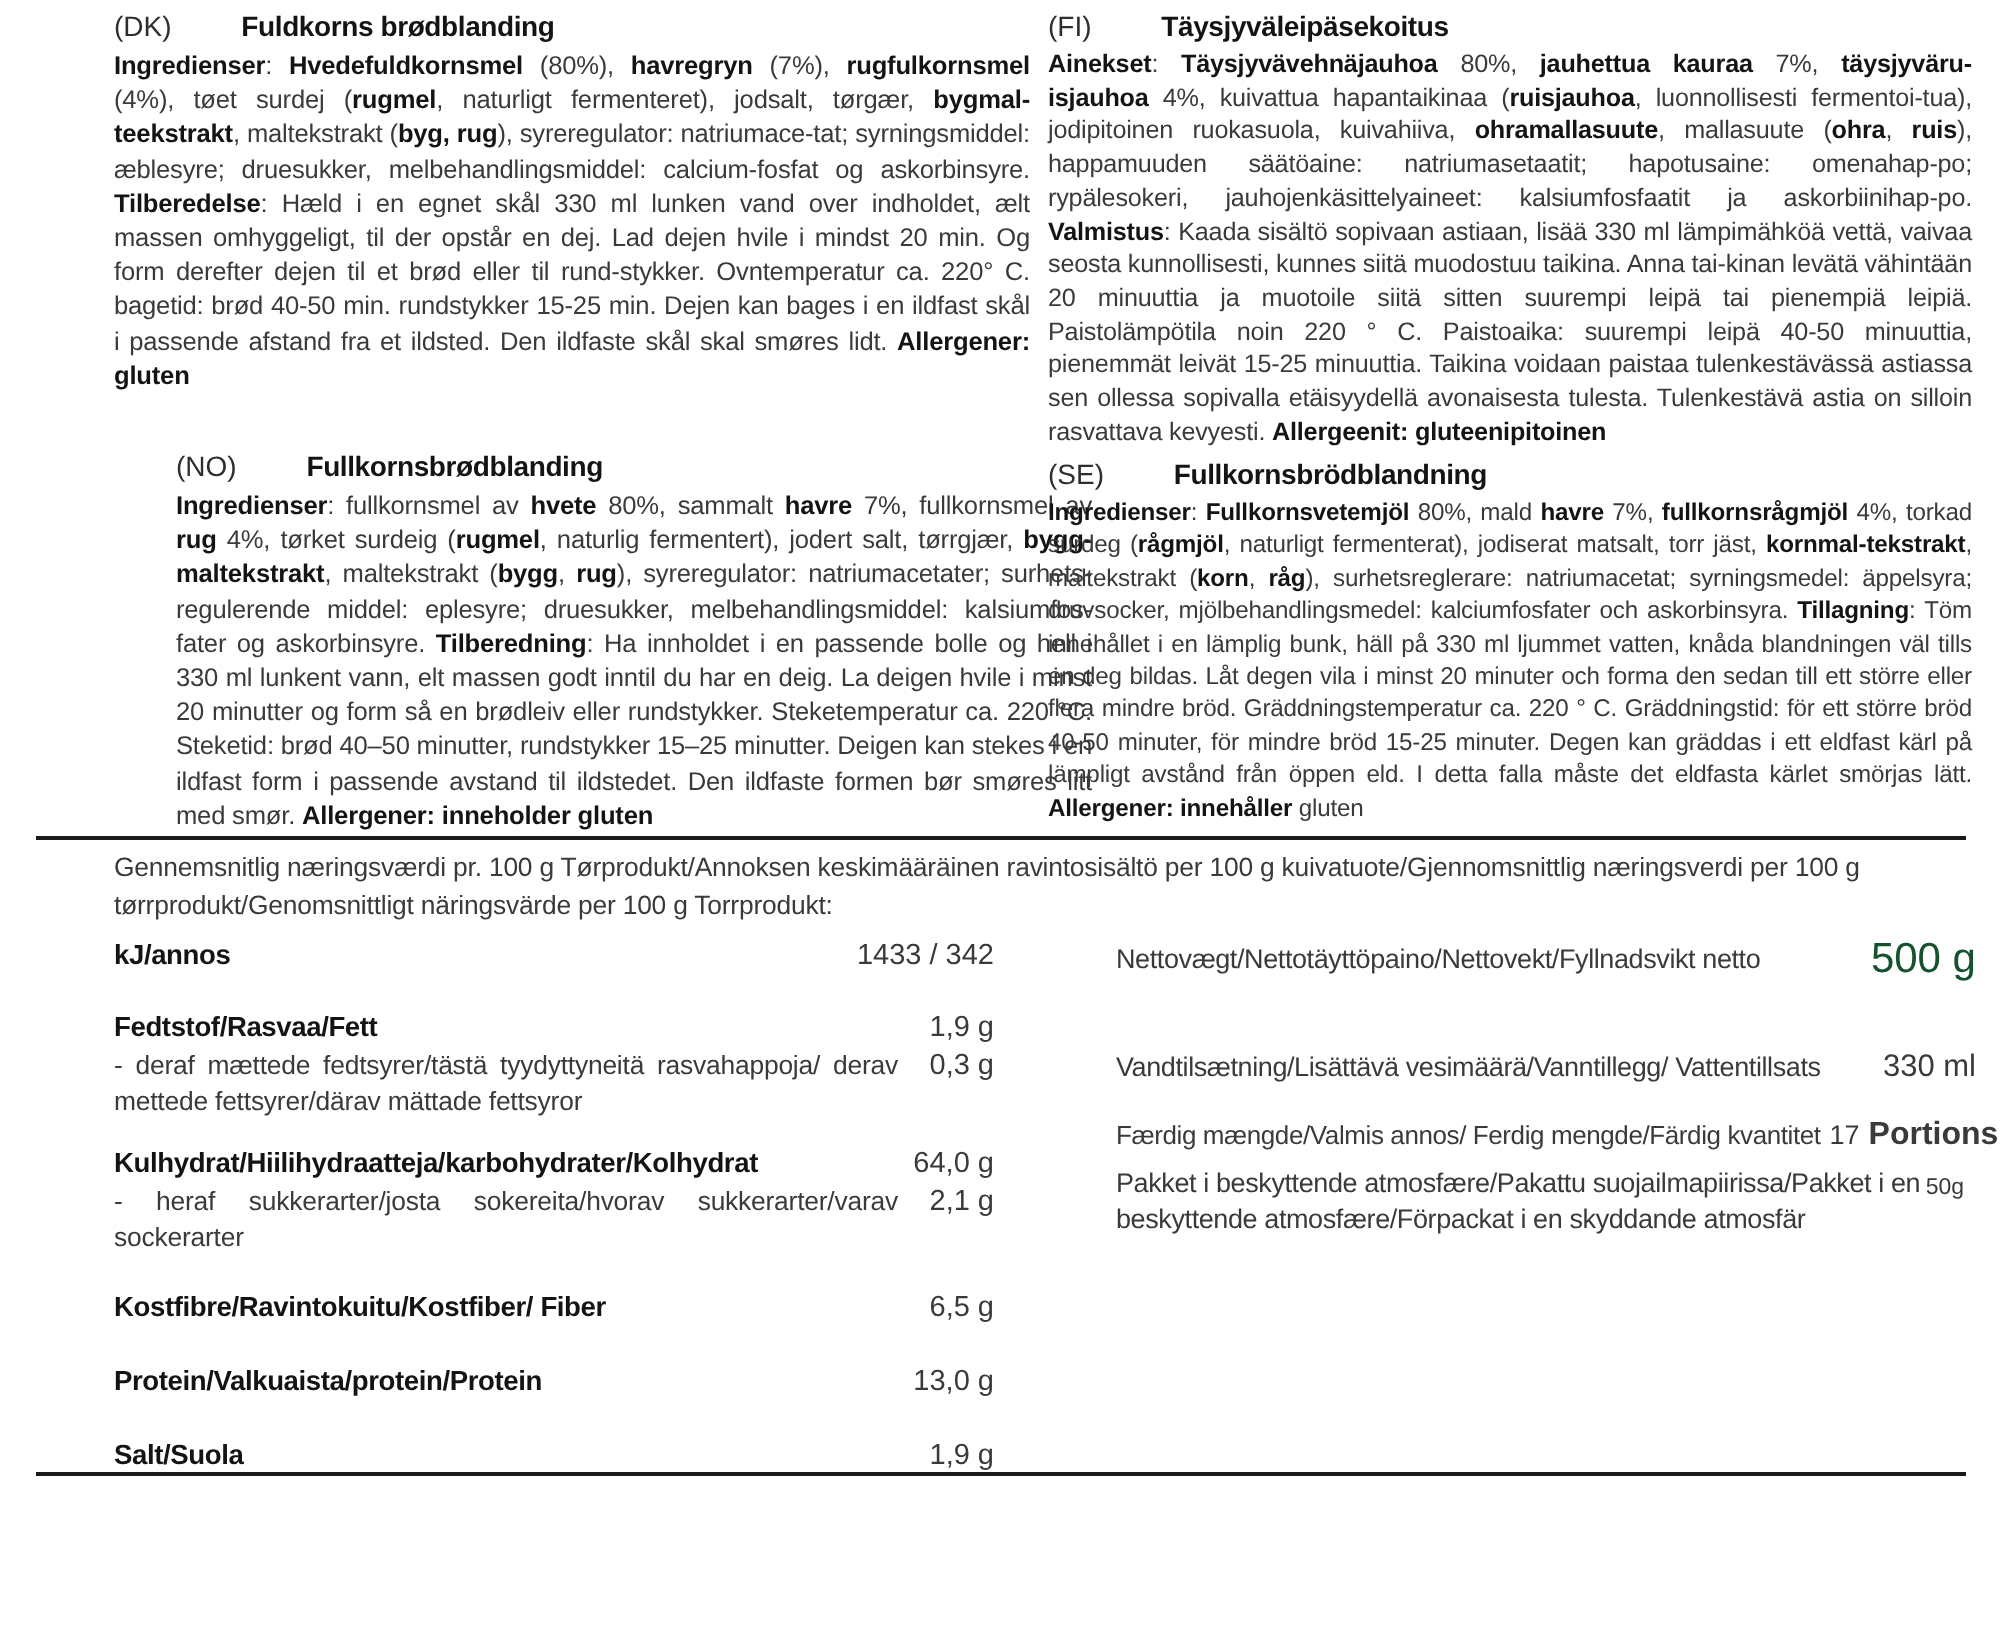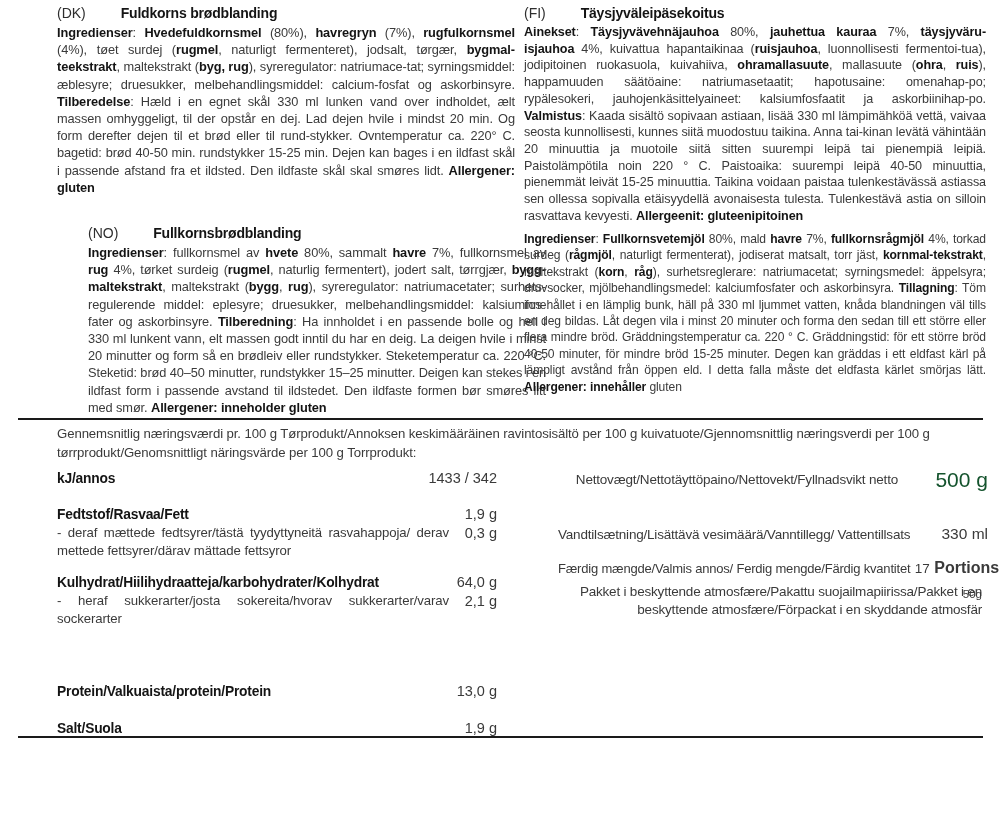--- a/index.html
+++ b/index.html
@@ -40,21 +40,21 @@
   #nrow-kj{top:2px;}
   #nrow-fat{top:38px;}
   #nsub-fat{top:56px;}
   #nrow-carb{top:106px;}
   #nsub-carb{top:124px;}
   #nrow-fiber{top:178px;}
   #nrow-protein{top:215px;}
   #nrow-salt{top:252px;}
 
   .pack{position:absolute;left:558px;top:468px;width:430px;height:165px;}
-  .prow{position:absolute;left:0;right:0;text-align:right;}
+  .prow{position:absolute;left:0;right:0;}
   .plabel{font-size:13.5px;color:#3a3a3a;letter-spacing:-0.2px;}
   #prow-net{top:0;display:flex;justify-content:space-between;align-items:flex-start;}
   #prow-net .plabel{padding-top:4px;width:340px;}
   .pvalue-big{font-size:21px;color:#14532d;white-space:nowrap;}
   #prow-water{top:57px;display:flex;justify-content:space-between;align-items:baseline;gap:28px;}
   .pvalue-mid{font-size:15.5px;color:#3a3a3a;white-space:nowrap;}
   #prow-qty{top:91px;white-space:nowrap;}
   #prow-qty .plabel{font-size:13px;}
   .qty-num{font-size:13.5px;color:#3a3a3a;}
   .qty-sm{font-size:16px;color:#3a3a3a;font-weight:bold;}
@@ -85,20 +85,24 @@
 
   <div class="section" id="sec-fi">
     <div class="sec-title">
       <span>(FI)</span>
       <b>Täysjyväleipäsekoitus</b>
     </div>
     <p class="sec-body"><b>Ainekset</b>: <b>Täysjyvävehnäjauhoa</b> 80%, <b>jauhettua kauraa</b> 7%, <b>täysjyväru-isjauhoa</b> 4%, kuivattua hapantaikinaa (<b>ruisjauhoa</b>, luonnollisesti fermentoi-tua), jodipitoinen ruokasuola, kuivahiiva, <b>ohramallasuute</b>, mallasuute (<b>ohra</b>, <b>ruis</b>), happamuuden säätöaine: natriumasetaatit; hapotusaine: omenahap-po; rypälesokeri, jauhojenkäsittelyaineet: kalsiumfosfaatit ja askorbiinihap-po. <b>Valmistus</b>: Kaada sisältö sopivaan astiaan, lisää 330 ml lämpimähköä vettä, vaivaa seosta kunnollisesti, kunnes siitä muodostuu taikina. Anna tai-kinan levätä vähintään 20 minuuttia ja muotoile siitä sitten suurempi leipä tai pienempiä leipiä. Paistolämpötila noin 220 ° C. Paistoaika: suurempi leipä 40-50 minuuttia, pienemmät leivät 15-25 minuuttia. Taikina voidaan paistaa tulenkestävässä astiassa sen ollessa sopivalla etäisyydellä avonaisesta tulesta. Tulenkestävä astia on silloin rasvattava kevyesti. <b>Allergeenit: gluteenipitoinen</b></p>
   </div>
 
   <div class="section" id="sec-se">
+    <div class="sec-title">
+      <span>(SE)</span>
+      <b>Fullkornsbrödblandning</b>
+    </div>
     <p class="sec-body"><b>Ingredienser</b>: <b>Fullkornsvetemjöl</b> 80%, mald <b>havre</b> 7%, <b>fullkornsrågmjöl</b> 4%, torkad surdeg (<b>rågmjöl</b>, naturligt fermenterat), jodiserat matsalt, torr jäst, <b>kornmal-tekstrakt</b>, maltekstrakt (<b>korn</b>, <b>råg</b>), surhetsreglerare: natriumacetat; syrningsmedel: äppelsyra; druvsocker, mjölbehandlingsmedel: kalciumfosfater och askorbinsyra. <b>Tillagning</b>: Töm innehållet i en lämplig bunk, häll på 330 ml ljummet vatten, knåda blandningen väl tills en deg bildas. Låt degen vila i minst 20 minuter och forma den sedan till ett större eller flera mindre bröd. Gräddningstemperatur ca. 220 ° C. Gräddningstid: för ett större bröd 40-50 minuter, för mindre bröd 15-25 minuter. Degen kan gräddas i ett eldfast kärl på lämpligt avstånd från öppen eld. I detta falla måste det eldfasta kärlet smörjas lätt. <b>Allergener: innehåller</b> gluten</p>
   </div>
 
   <div class="rule" id="rule-top"></div>
 
   <div class="nutri-header">Gennemsnitlig næringsværdi pr. 100 g Tørprodukt/Annoksen keskimääräinen ravintosisältö per 100 g kuivatuote/Gjennomsnittlig næringsverdi per 100 g tørrprodukt/Genomsnittligt näringsvärde per 100 g Torrprodukt:</div>
 
   <div class="nutri">
     <div class="nrow" id="nrow-kj">
       <span class="nlabel">kJ/annos</span>
@@ -112,20 +116,24 @@
       <span class="sub-text">- deraf mættede fedtsyrer/tästä tyydyttyneitä rasvahappoja/ derav mettede fettsyrer/därav mättade fettsyror</span>
       <span class="nvalue">0,3 g</span>
     </div>
     <div class="nrow" id="nrow-carb">
       <span class="nlabel">Kulhydrat/Hiilihydraatteja/karbohydrater/Kolhydrat</span>
       <span class="nvalue">64,0 g</span>
     </div>
     <div class="nsub" id="nsub-carb">
       <span class="sub-text">- heraf sukkerarter/josta sokereita/hvorav sukkerarter/varav sockerarter</span>
       <span class="nvalue">2,1 g</span>
+    </div>
+    <div class="nrow" id="nrow-fiber">
+      <span class="nlabel">Kostfibre/Ravintokuitu/Kostfiber/ Fiber</span>
+      <span class="nvalue">6,5 g</span>
     </div>
     <div class="nrow" id="nrow-protein">
       <span class="nlabel">Protein/Valkuaista/protein/Protein</span>
       <span class="nvalue">13,0 g</span>
     </div>
     <div class="nrow" id="nrow-salt">
       <span class="nlabel">Salt/Suola</span>
       <span class="nvalue">1,9 g</span>
     </div>
   </div>

